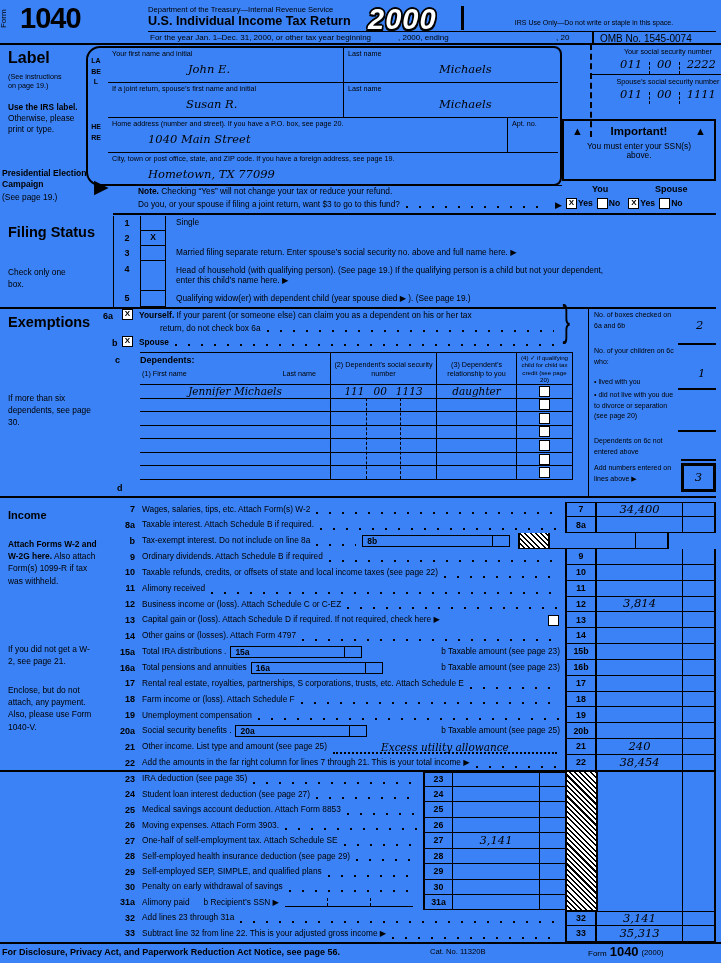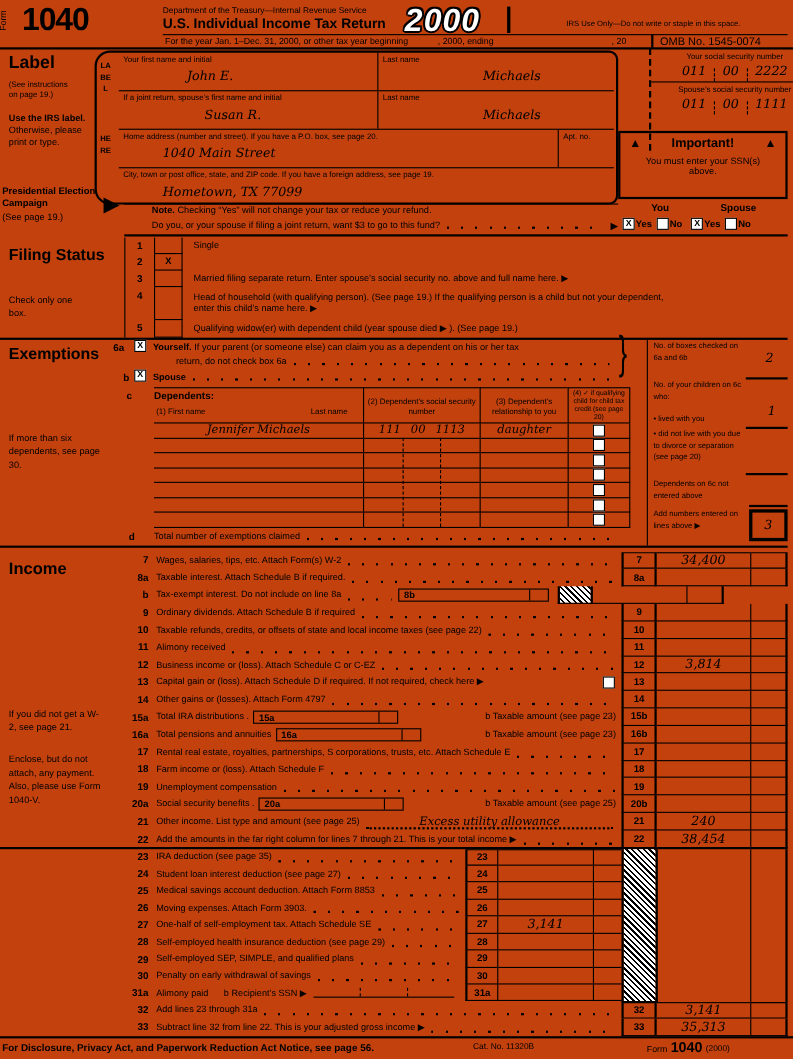--- a/index.html
+++ b/index.html
@@ -1,17 +1,17 @@
 <!DOCTYPE html>
 <html><head>
 <meta charset="utf-8">
 <style>
 *{box-sizing:border-box;margin:0;padding:0}
 html,body{background:#fff}
-#page{position:relative;width:721px;height:963px;background:#c2410c;color:#000;
+#page{position:relative;width:721px;height:963px;background:#3b82f6;color:#000;
   font-family:"Liberation Sans",sans-serif;font-size:8.5px;line-height:1.18;overflow:hidden}
 .a{position:absolute}
 .b{font-weight:700}
 .c{text-align:center}
 .hand{font-family:"DejaVu Serif",serif;font-style:italic;font-size:11.5px;line-height:1;white-space:nowrap}
 .cb{display:inline-block;width:11px;height:11px;border:1.7px solid #000;font:700 8px/8px "Liberation Sans",sans-serif;text-align:center;background:#fff;flex:none}
 .hr{position:absolute;background:#000;height:2.2px}
 .thn{height:1.2px}
 .vl{position:absolute;background:#000;width:1.5px}
 .lead{flex:1 1 12px;height:2px;align-self:flex-end;margin:0 6px 3px 6px;background:repeating-linear-gradient(to right,#000 0 2px,transparent 2px 13px)}
@@ -85,21 +85,21 @@
     <span class="b">Use the IRS label.</span>
     <span>Otherwise, please print or type.</span>
   </div>
 
   <div class="lb">
     <div class="a vtxt" style="left:3px;top:8px">LABEL</div>
     <div class="a vtxt" style="left:3px;top:74px">HERE</div>
 
     <div class="lrow" style="top:0;height:35px;border-bottom:1.4px solid #000">
       <div class="flbl">Your first name and initial</div>
-      <div class="a hand" style="left:62px;top:16px">John E.</div>
+      <div class="a hand" style="left:80px;top:16px">John E.</div>
       <div class="a" style="left:235px;top:0;bottom:0;right:0;border-left:1.4px solid #000">
         <div class="flbl">Last name</div>
         <div class="a hand" style="left:95px;top:16px">Michaels</div>
       </div>
     </div>
     <div class="lrow" style="top:35px;height:35px;border-bottom:1.4px solid #000">
       <div class="flbl">If a joint return, spouse’s first name and initial</div>
       <div class="a hand" style="left:78px;top:16px">Susan R.</div>
       <div class="a" style="left:235px;top:0;bottom:0;right:0;border-left:1.4px solid #000">
         <div class="flbl">Last name</div>
@@ -304,44 +304,44 @@
         <span class="dc" style="width:57px;border-right:1.4px solid #000">
             <span class="cb"></span>
           </span>
       </div>
     </div>
   </div>
   <div class="dashv" style="left:366px;top:398px;height:81px"></div>
   <div class="dashv" style="left:400px;top:398px;height:81px"></div>
 
   <div class="a b" style="left:117px;top:483px;font-size:9px">d</div>
-  <div class="a row" style="left:140px;top:482px;width:425px;height:12px">
-    <span class="lab">Total number of exemptions claimed</span>
-    <span class="lead"></span>
-  </div>
 
   <div class="vl" style="left:588px;top:308px;height:188px;width:1.4px"></div>
   <div class="a mtxt" style="left:594px;top:310px">No. of boxes checked on 6a and 6b</div>
   <div class="a hand" style="left:696px;top:320px">2</div>
   <div class="ul" style="left:678px;top:343px;width:38px"></div>
   <div class="a mtxt" style="left:594px;top:346px">No. of your children on 6c who:</div>
   <div class="a mtxt" style="left:594px;top:377px">• lived with you</div>
   <div class="a hand" style="left:698px;top:368px">1</div>
   <div class="ul" style="left:678px;top:388px;width:38px"></div>
   <div class="a mtxt" style="left:594px;top:390px">• did not live with you due to divorce or separation (see page 20)</div>
   <div class="ul" style="left:678px;top:430px;width:38px"></div>
   <div class="a mtxt" style="left:594px;top:436px">Dependents on 6c not entered above</div>
   <div class="ul" style="left:681px;top:459px;width:35px"></div>
   <div class="a mtxt" style="left:594px;top:463px">Add numbers entered on lines above ▶</div>
   <div class="a c" style="left:681px;top:463px;width:35px;height:29px;border:3px solid #000;display:flex;align-items:center;justify-content:center">
     <span class="hand">3</span>
   </div>
   <div class="hr" style="left:0;top:495.5px;width:716px;height:2.4px"></div>
 
-  <div class="a h1" style="left:8px;top:509px;font-size:15px">Income</div>
+  <div class="a h1" style="left:8px;top:509px;font-size:11px">Income</div>
+  <div class="a" style="left:8px;top:538px;width:92px;font-size:8.4px;line-height:1.45">
+    <span class="b">Attach Forms W-2 and W-2G here.</span>
+    <span>Also attach Form(s) 1099-R if tax was withheld.</span>
+  </div>
   <div class="a" style="left:8px;top:643px;width:86px;font-size:8.4px;line-height:1.45">If you did not get a W-2, see page 21.</div>
   <div class="a" style="left:8px;top:684px;width:92px;font-size:8.4px;line-height:1.45">Enclose, but do not attach, any payment. Also, please use Form 1040-V.</div>
 
   <div class="a" style="left:113px;top:501.5px;width:603px">
     <div class="row ir ft">
       <span class="inum">7</span>
       <span class="lab">Wages, salaries, tips, etc. Attach Form(s) W-2</span>
       <span class="lead"></span>
       <span class="g1">7</span>
       <span class="g2 hand">34,400</span>
@@ -352,21 +352,21 @@
       <span class="lab">Taxable interest. Attach Schedule B if required.</span>
       <span class="lead"></span>
       <span class="g1">8a</span>
       <span class="g2 hand"></span>
       <span class="g3"></span>
     </div>
     <div class="row ir">
       <span class="inum">b</span>
       <span class="lab">Tax-exempt interest. Do not include on line 8a</span>
       <span class="lead" style="flex:0 1 40px"></span>
-      <span class="ibox" style="width:137px">
+      <span class="ibox" style="width:148px">
         <span class="n">8b</span>
         <span class="bl"></span>
           <span class="dv"></span>
       </span>
       <span style="width:8px;flex:none"></span>
       <span class="g1 hatch"></span>
       <span class="g2"></span>
       <span class="g3"></span>
     </div>
     <div class="row ir">

